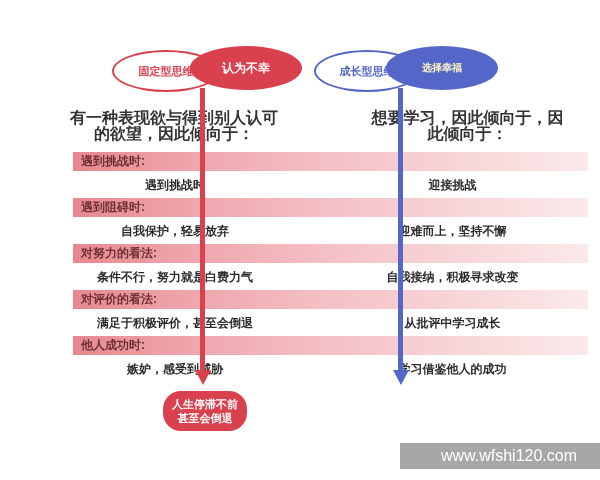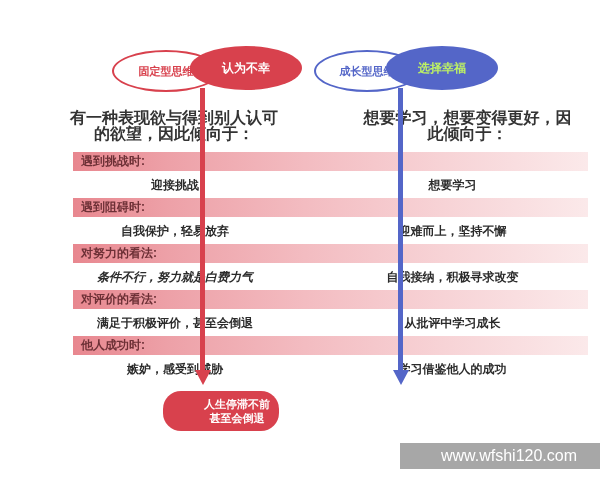--- a/index.html
+++ b/index.html
@@ -12,21 +12,21 @@
   }
   .header-bar{left:8px;top:10px;width:141px;height:25px;font-size:17px;padding-left:9px;letter-spacing:.5px;}
   .watermark-bar{left:400px;top:443px;width:200px;height:26px;font-size:16px;justify-content:center;padding-left:9px;}
   .ellipse{
     position:absolute;border-radius:50%;display:flex;align-items:center;justify-content:center;
     font-weight:bold;text-align:center;
   }
   .outline-red{left:112px;top:50px;width:104px;height:38px;background:#ffffff;border:2.5px solid #d8414d;color:#d8414d;font-size:11px;z-index:3;}
   .solid-red{left:190px;top:46px;width:112px;height:44px;background:#d8414d;color:#ffffff;font-size:12px;z-index:4;}
   .outline-blue{left:314px;top:50px;width:102px;height:38px;background:#ffffff;border:2.5px solid #5466c8;color:#5466c8;font-size:11px;z-index:3;}
-  .solid-blue{left:386px;top:46px;width:112px;height:44px;background:#5466c8;color:#bef264;font-size:12px;z-index:4;}
+  .solid-blue{left:386px;top:46px;width:112px;height:44px;background:#5466c8;color:#fef9c3;font-size:10px;z-index:4;}
   .intro{
     position:absolute;top:110px;font-size:16px;font-weight:600;color:#333333;
     line-height:16px;text-align:center;white-space:pre-line;z-index:2;
   }
   .intro.left-col{left:60px;width:228px;}
   .intro.right-col{left:355px;width:225px;}
   .band{
     position:absolute;left:73px;width:515px;height:19px;z-index:1;
     background:linear-gradient(90deg,#e8878f 0%,#eda0a7 18%,#f3bcc1 45%,#f7d3d6 72%,#fbe9ea 100%);
     display:flex;align-items:center;
@@ -42,56 +42,56 @@
   .vline.blue{left:398px;background:#5466c8;}
   .vline::after{
     content:"";position:absolute;left:-5.5px;top:282px;width:0;height:0;
     border-left:8px solid transparent;border-right:8px solid transparent;
   }
   .vline.red::after{border-top:15px solid #d8414d;}
   .vline.blue::after{border-top:15px solid #5466c8;}
   .outcome{
     position:absolute;top:391px;height:40px;border-radius:18px;color:#ffffff;
     font-size:11px;font-weight:bold;display:flex;align-items:center;justify-content:center;
-    text-align:center;white-space:pre-line;line-height:14px;z-index:6;padding-left:32px;
+    text-align:center;white-space:pre-line;line-height:14px;z-index:6;
   }
   .outcome.red{left:163px;width:84px;background:#d8414d;}
   .outcome.blue{left:358px;width:86px;background:#5466c8;}
 </style>
 </head>
 <body>
 
 <div class="stage">
 
 
   <div class="ellipse solid-red">认为不幸</div>
   <div class="ellipse outline-red">固定型思维</div>
   <div class="ellipse outline-blue">成长型思维</div>
   <div class="ellipse solid-blue">选择幸福</div>
 
   <div class="intro left-col">有一种表现欲与得到别人认可
 的欲望，因此倾向于：</div>
-  <div class="intro right-col">想要学习，想要变得更好，因
+  <div class="intro right-col">想要学习，因此倾向于，因
 此倾向于：</div>
 
   <div id="rows-layer">
       <div class="band" style="top: 152px;">
         <span class="band-label">遇到挑战时:</span>
       </div>
-      <div class="answer left" style="top: 177px;">迎接挑战</div>
-      <div class="answer right" style="top: 177px;">想要学习</div>
+      <div class="answer left" style="top: 177px;">遇到挑战时</div>
+      <div class="answer right" style="top: 177px;">迎接挑战</div>
       <div class="band" style="top: 198px;">
         <span class="band-label">遇到阻碍时:</span>
       </div>
       <div class="answer left" style="top: 223px;">自我保护，轻易放弃</div>
       <div class="answer right" style="top: 223px;">迎难而上，坚持不懈</div>
       <div class="band" style="top: 244px;">
         <span class="band-label">对努力的看法:</span>
       </div>
-      <div class="answer left" style="top: 269px; font-style: italic;">条件不行，努力就是白费力气</div>
+      <div class="answer left" style="top: 269px;">条件不行，努力就是白费力气</div>
       <div class="answer right" style="top: 269px;">自我接纳，积极寻求改变</div>
       <div class="band" style="top: 290px;">
         <span class="band-label">对评价的看法:</span>
       </div>
       <div class="answer left" style="top: 315px;">满足于积极评价，甚至会倒退</div>
       <div class="answer right" style="top: 315px;">从批评中学习成长</div>
       <div class="band" style="top: 336px;">
         <span class="band-label">他人成功时:</span>
       </div>
       <div class="answer left" style="top: 361px;">嫉妒，感受到威胁</div>

